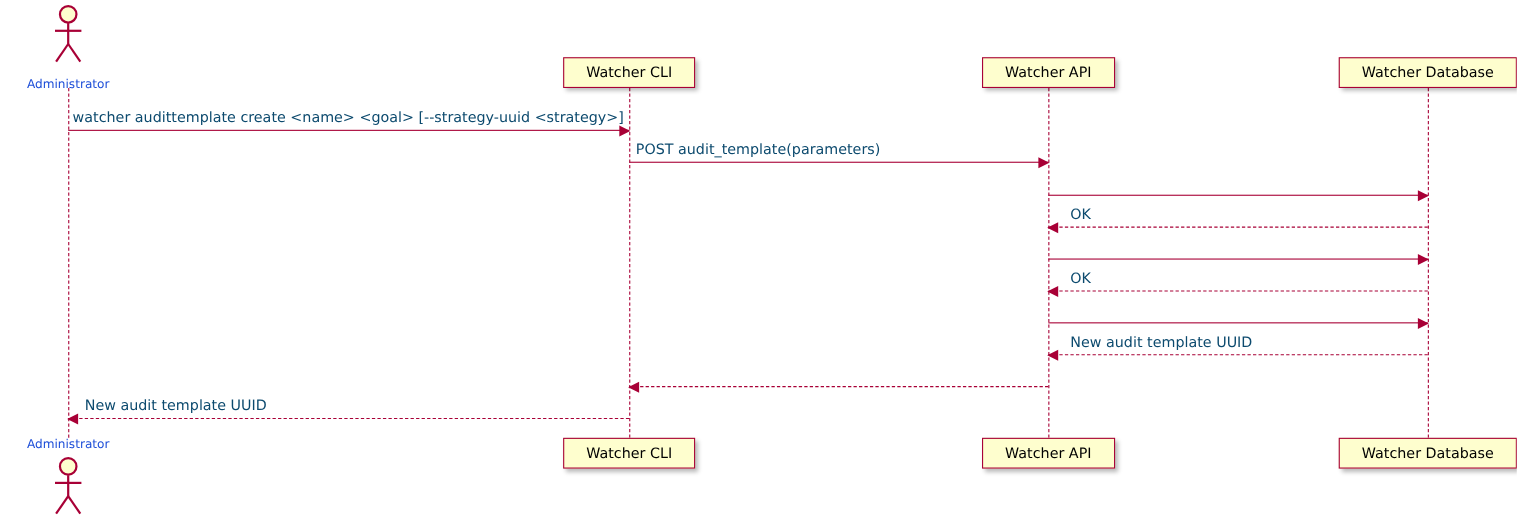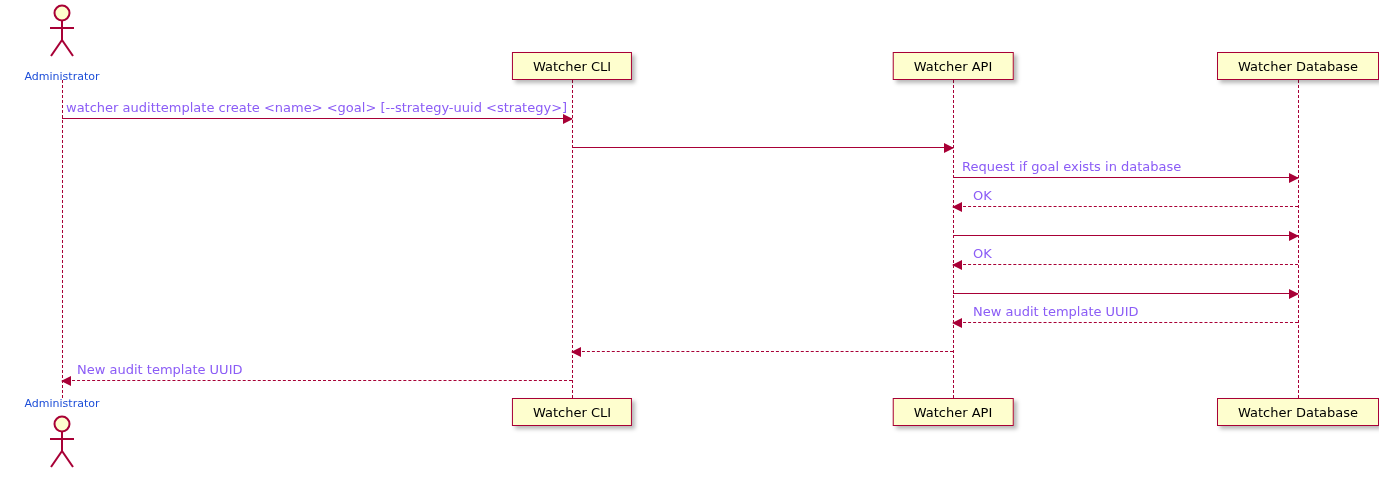--- a/index.html
+++ b/index.html
@@ -84,21 +84,21 @@
   }
   .msg.to-left .head {
     left: -1px;
     border-top: 5px solid transparent;
     border-bottom: 5px solid transparent;
     border-right: 10px solid #A80036;
   }
   .msg-label {
     position: absolute;
     font-size: 13px;
-    color: #8b5cf6;
+    color: #0c4a6e;
     white-space: nowrap;
     line-height: 1;
   }
 </style>
 </head>
 <body>
 
 <div id="diagram">
     <div class="lifeline" style="left: 62px; top: 80px; height: 318px;"></div>
     <div class="lifeline" style="left: 572px; top: 80px; height: 318px;"></div>
@@ -130,24 +130,24 @@
     <div class="participant" style="left: 572px; top: 398px;">Watcher CLI</div>
     <div class="participant" style="left: 953px; top: 398px;">Watcher API</div>
     <div class="participant" style="left: 1298px; top: 398px;">Watcher Database</div>
     <div class="msg to-right" style="left: 62px; width: 510px; top: 118px;">
       <div class="head"></div>
     </div>
     <div class="msg-label" style="left: 66px; top: 101px;">watcher audittemplate create &lt;name&gt; &lt;goal&gt; [--strategy-uuid &lt;strategy&gt;]</div>
     <div class="msg to-right" style="left: 572px; width: 381px; top: 147px;">
       <div class="head"></div>
     </div>
+    <div class="msg-label" style="left: 578px; top: 130px;">POST audit_template(parameters)</div>
     <div class="msg to-right" style="left: 953px; width: 345px; top: 177px;">
       <div class="head"></div>
     </div>
-    <div class="msg-label" style="left: 962px; top: 160px;">Request if goal exists in database</div>
     <div class="msg dashed to-left" style="left: 953px; width: 345px; top: 206px;">
       <div class="head"></div>
     </div>
     <div class="msg-label" style="left: 973px; top: 189px;">OK</div>
     <div class="msg to-right" style="left: 953px; width: 345px; top: 235px;">
       <div class="head"></div>
     </div>
     <div class="msg dashed to-left" style="left: 953px; width: 345px; top: 264px;">
       <div class="head"></div>
     </div>

